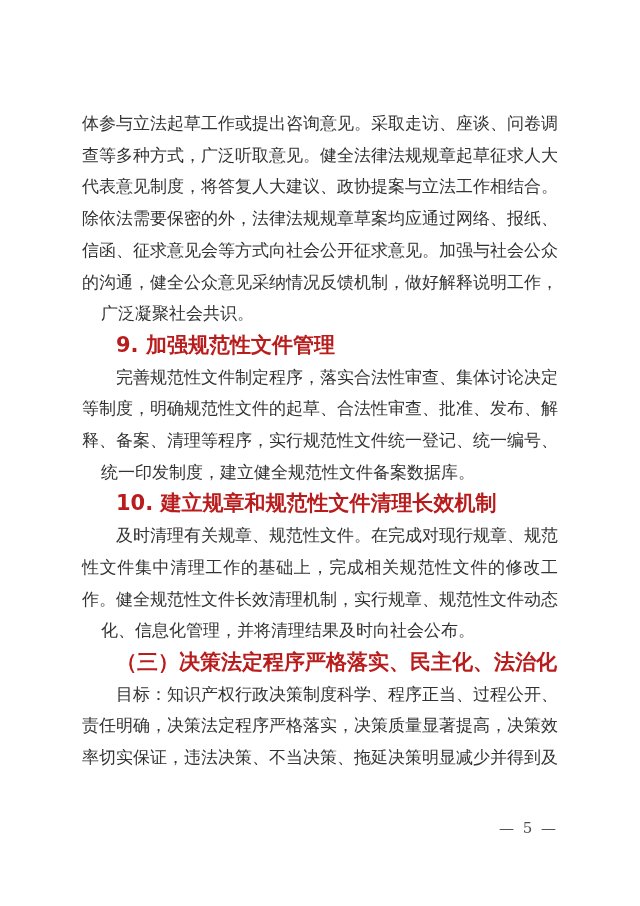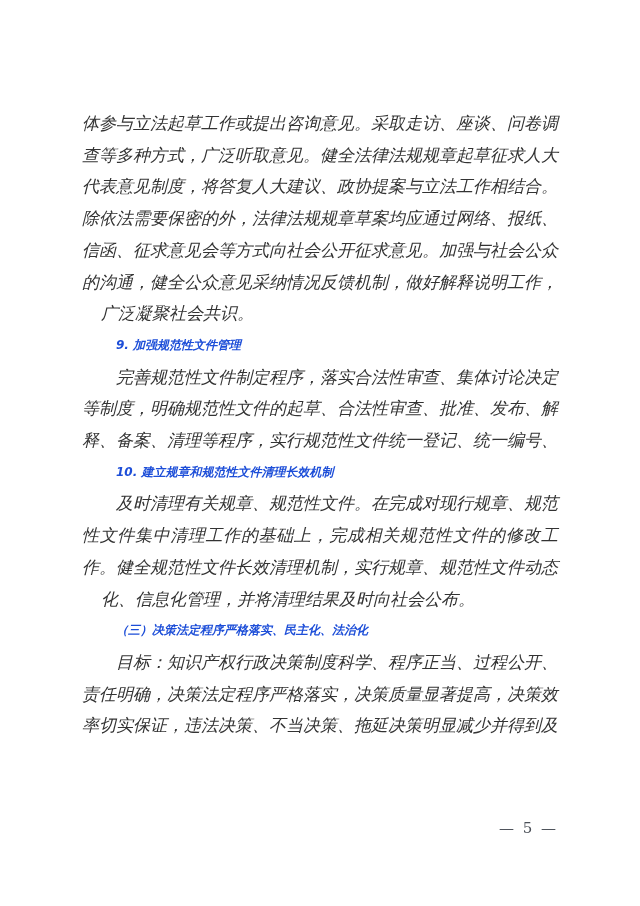--- a/index.html
+++ b/index.html
@@ -6,43 +6,43 @@
   .page{
     position:relative;
     width:640px;height:906px;
     background:#ffffff;
     font-family:"DejaVu Serif","Liberation Serif",serif;
     color:#333333;
     overflow:hidden;
   }
   .text-block{
     position:absolute;
-    left:82px;top:108px;width:476px;font-style:italic;
+    left:82px;top:108px;width:476px;
   }
   .line{
     font-size:17px;
     line-height:31.7px;
     color:#333333;
   }
   
   .jf{
     text-align:justify;
     text-align-last:justify;
     text-justify:inter-character;
   }
   
   .ind{ text-indent:34px; }
   
   .short{ text-align:left;margin-left:19px; }
   .heading{
     font-family:"DejaVu Sans","Liberation Sans",sans-serif;
     font-weight:700;
-    color:#1d4ed8;
+    color:#b91c1c;
     text-indent:34px;
-    font-size:12px;
+    font-size:21px;
     line-height:31.7px;
   }
   .footer{
     position:absolute;
     right:82px;top:819px;
     font-size:15px;
     color:#4a4f57;
     letter-spacing:2px;
     font-family:"DejaVu Serif","Liberation Serif",serif;
   }
@@ -59,20 +59,21 @@
     <div class="line jf">除依法需要保密的外，法律法规规章草案均应通过网络、报纸、</div>
     <div class="line jf">信函、征求意见会等方式向社会公开征求意见。加强与社会公众</div>
     <div class="line jf">的沟通，健全公众意见采纳情况反馈机制，做好解释说明工作，</div>
     <div class="line short">广泛凝聚社会共识。</div>
 
     <div class="line heading">9. 加强规范性文件管理</div>
 
     <div class="line jf ind">完善规范性文件制定程序，落实合法性审查、集体讨论决定</div>
     <div class="line jf">等制度，明确规范性文件的起草、合法性审查、批准、发布、解</div>
     <div class="line jf">释、备案、清理等程序，实行规范性文件统一登记、统一编号、</div>
+    <div class="line short">统一印发制度，建立健全规范性文件备案数据库。</div>
 
     <div class="line heading">10. 建立规章和规范性文件清理长效机制</div>
 
     <div class="line jf ind">及时清理有关规章、规范性文件。在完成对现行规章、规范</div>
     <div class="line jf">性文件集中清理工作的基础上，完成相关规范性文件的修改工</div>
     <div class="line jf">作。健全规范性文件长效清理机制，实行规章、规范性文件动态</div>
     <div class="line short">化、信息化管理，并将清理结果及时向社会公布。</div>
 
     <div class="line heading">（三）决策法定程序严格落实、民主化、法治化</div>
 

